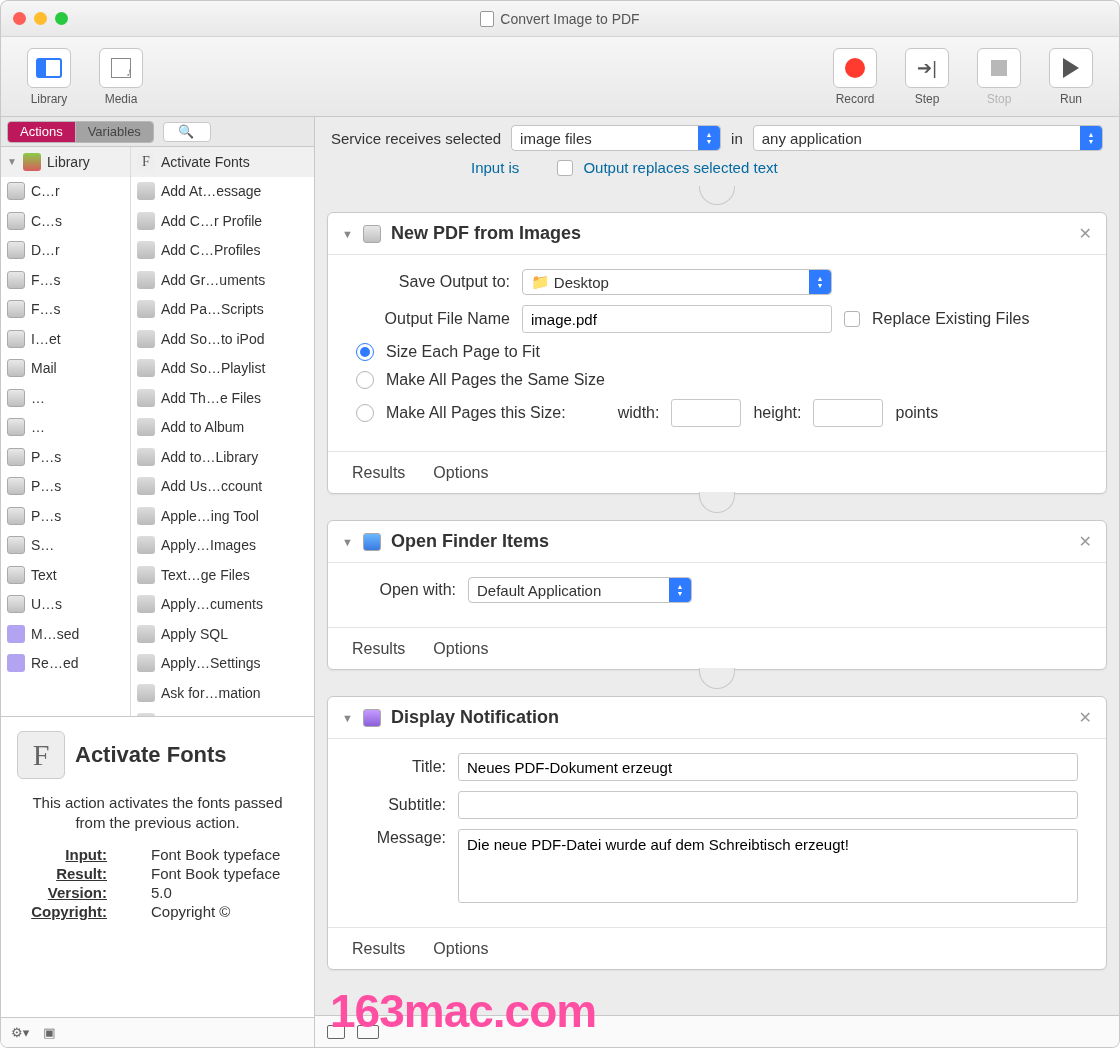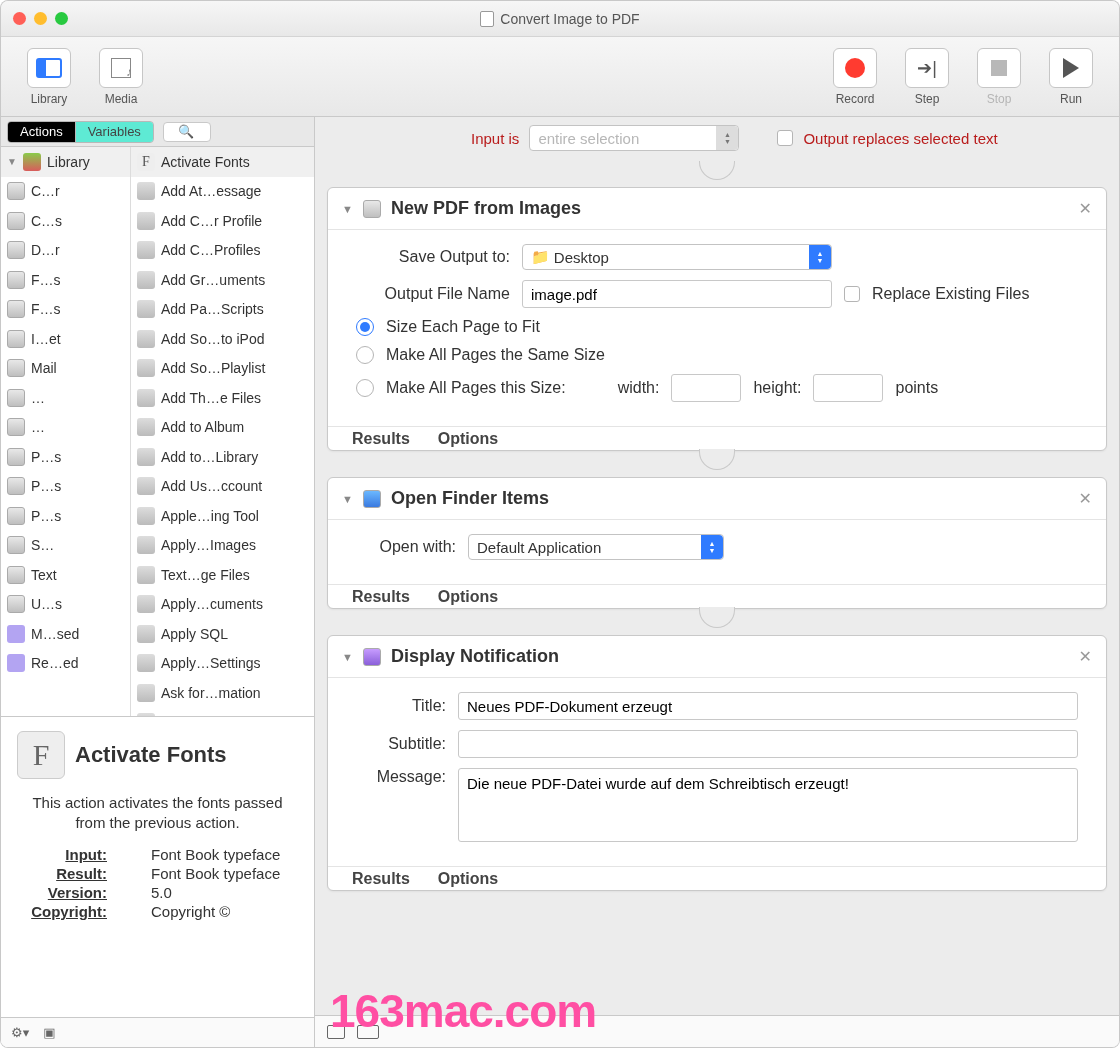--- a/index.html
+++ b/index.html
@@ -16,22 +16,22 @@
 .toolbar { height: 80px; background: linear-gradient(#f6f6f6,#e8e8e8); border-bottom: 1px solid #c9c9c9; display: flex; align-items: center; padding: 0 12px; }
 .tbtn { display: flex; flex-direction: column; align-items: center; gap:4px; width: 72px; }
 .tbtn-icon { width: 44px; height: 40px; background: #fff; border: 1px solid #c6c6c6; border-radius: 6px; display: flex; align-items: center; justify-content: center; }
 .tbtn-lbl { font-size: 12px; color: #555; }
 .tbtn-lbl.dim { color:#b5b5b5;}
 .spacer { flex: 1; }
 .content { flex: 1; display: flex; overflow: hidden; }
 .left { width: 314px; display: flex; flex-direction: column; border-right: 1px solid #c9c9c9; background: #fff;}
 .tabs-row { height: 30px; display: flex; align-items: center; background: #e8e8e8; border-bottom: 1px solid #c9c9c9; padding: 0 6px; gap:3px;}
 .seg { display:inline-flex; border-radius:4px; overflow:hidden; border:1px solid #b8b8b8; height:22px;}
-.seg-btn { padding:0 12px; font-size:13px; line-height:20px; background:#5eead4; color:#444; }
-.seg-btn.sel { background:#000000; color:#fff;}
+.seg-btn { padding:0 12px; font-size:13px; line-height:20px; background:#a3a3a3; color:#444; }
+.seg-btn.sel { background:#be185d; color:#fff;}
 .seg-btn + .seg-btn { border-left:1px solid #b8b8b8;}
 .search { flex:0 0 48px; height:20px; border:1px solid #c9c9c9; border-radius:4px; margin-left:6px; display:flex; align-items:center; justify-content:center; color:#999; background:#fff;}
 .cols { flex:1; display:flex; overflow:hidden; border-bottom:1px solid #c9c9c9;}
 .col1 { width:130px; border-right:1px solid #dcdcdc; overflow:hidden;}
 .col2 { flex:1; overflow:hidden;}
 .row { height:29.5px; display:flex; align-items:center; padding:0 6px; gap:6px; font-size:14px; color:#333; white-space:nowrap; overflow:hidden;}
 .row.head { background:#f0f0f0; font-weight:400;}
 .row.sel { background:#f0f0f0;}
 .ico { width:18px; height:18px; border-radius:3px; flex:0 0 18px; display:inline-flex; align-items:center; justify-content:center; font-size:11px; color:#fff;}
 .ico.books { background:linear-gradient(#8acb4a,#d95c5c);}
@@ -53,31 +53,31 @@
 .right { flex:1; display:flex; flex-direction:column; background:#ececec; overflow:hidden;}
 .cfgbar { padding:8px 16px 10px; display:flex; flex-direction:column; gap:8px;}
 .cfg-row { display:flex; align-items:center; gap:10px; font-size:15px; color:#333;}
 .select { height:26px; background:#fff; border:1px solid #c3c3c3; border-radius:4px; display:inline-flex; align-items:center; padding:0 8px; position:relative; font-size:15px;}
 .select .cap { width:22px; height:100%; position:absolute; right:0; top:0; background:#2f7bff; border-radius:0 4px 4px 0; display:flex; flex-direction:column; align-items:center; justify-content:center;}
 .select .cap.grey { background:#ddd;}
 .select .cap::before { content:"▲"; font-size:7px; color:#fff; line-height:7px;}
 .select .cap::after { content:"▼"; font-size:7px; color:#fff; line-height:7px;}
 .select .cap.grey::before,.select .cap.grey::after { color:#777;}
 .chk { width:16px; height:16px; border:1px solid #b5b5b5; border-radius:3px; background:#fff; display:inline-block;}
-.dimlbl { color:#b91c1c;}
+.dimlbl { color:#0369a1;}
 .workflow { flex:1; overflow:auto; padding:0 12px 8px;}
 .connector { height:26px; display:flex; justify-content:center;}
 .connector::before { content:""; width:34px; height:20px; background:#ececec; border:1px solid #c9c9c9; border-top:none; border-radius:0 0 18px 18px; transform:translateY(-2px);}
 .card { background:#fff; border:1px solid #c9c9c9; border-radius:6px; margin-bottom:0; box-shadow:0 1px 2px rgba(0,0,0,0.05);}
 .card-h { height:42px; display:flex; align-items:center; padding:0 14px; gap:10px; border-bottom:1px solid #e4e4e4;}
 .card-h .tri { color:#888; font-size:11px;}
 .card-h .title { font-size:18px; font-weight:700;}
 .card-h .close { margin-left:auto; color:#999; font-size:16px;}
 .card-b { padding:14px 28px; font-size:16px; color:#333;}
-.card-f { height:24px; border-top:1px solid #e4e4e4; display:flex; align-items:center; padding:0 24px; gap:28px; font-size:16px; font-weight:700; color:#444;}
+.card-f { height:42px; border-top:1px solid #e4e4e4; display:flex; align-items:center; padding:0 24px; gap:28px; font-size:16px; font-weight:400; color:#444;}
 .frow { display:flex; align-items:center; gap:12px; margin-bottom:10px;}
 .flbl { width:154px; text-align:right; font-size:16px;}
 input.txt { height:28px; border:1px solid #c8c8c8; border-radius:3px; padding:0 8px; font-size:15px; background:#fff;}
 textarea.txt { border:1px solid #c8c8c8; border-radius:3px; padding:6px 8px; font-size:15px; background:#fff; font-family:inherit; resize:none;}
 .radio { width:18px; height:18px; border:1px solid #b5b5b5; border-radius:50%; display:inline-flex; align-items:center; justify-content:center; background:#fff;}
 .radio.on { border-color:#2f7bff;}
 .radio.on::after { content:""; width:10px; height:10px; border-radius:50%; background:#2f7bff;}
 .right-foot { height:32px; border-top:1px solid #c9c9c9; display:flex; align-items:center; padding:0 12px; gap:12px; color:#555; background:#fafafa;}
 .ricon { width:18px; height:14px; border:1.5px solid #666; border-radius:2px;}
 .watermark { position:absolute; left:330px; bottom:10px; font-size:46px; font-weight:900; color:#ff4fa3; letter-spacing:-1px; pointer-events:none; font-family:Arial Black,Arial,sans-serif;}
@@ -347,26 +347,34 @@
         </div>
       </div>
       <div class="left-foot">
         <span>⚙︎▾</span>
         <span>▣</span>
       </div>
     </div>
 
     <div class="right">
       <div class="cfgbar">
+        <div class="cfg-row">
+          <span>Service receives selected</span>
+          <div class="select" style="width:210px">
+              <span>image files</span>
+              <span class="cap"></span>
+            </div>
+          <span>in</span>
+          <div class="select" style="flex:1">
+              <span>any application</span>
+              <span class="cap"></span>
+            </div>
+        </div>
         <div class="cfg-row" style="padding-left:140px">
           <span class="dimlbl">Input is</span>
-          <div class="select" style="width:210px;color:#b7b7b7">
-              <span>entire selection</span>
-              <span class="cap grey"></span>
-            </div>
           <span style="width:18px"></span>
           <span class="chk"></span>
           <span class="dimlbl">Output replaces selected text</span>
         </div>
       </div>
 
       <div class="workflow">
         <div class="connector"></div>
 
         <div class="card">
@@ -416,21 +424,21 @@
         <div class="card">
           <div class="card-h">
             <span class="tri">▼</span>
             <span class="ico app" style="background:linear-gradient(#6bb8ff,#3a7ae0)"></span>
             <span class="title">Open Finder Items</span>
             <span class="close">✕</span>
           </div>
           <div class="card-b">
             <div class="frow">
                 <div class="flbl" style="width:100px">Open with:</div>
-              <div class="select" style="width:256px">
+              <div class="select" style="width:224px">
                   <span>Default Application</span>
                   <span class="cap"></span>
                 </div>
             </div>
           </div>
           <div class="card-f">
               <span>Results</span>
               <span>Options</span>
             </div>
         </div>

